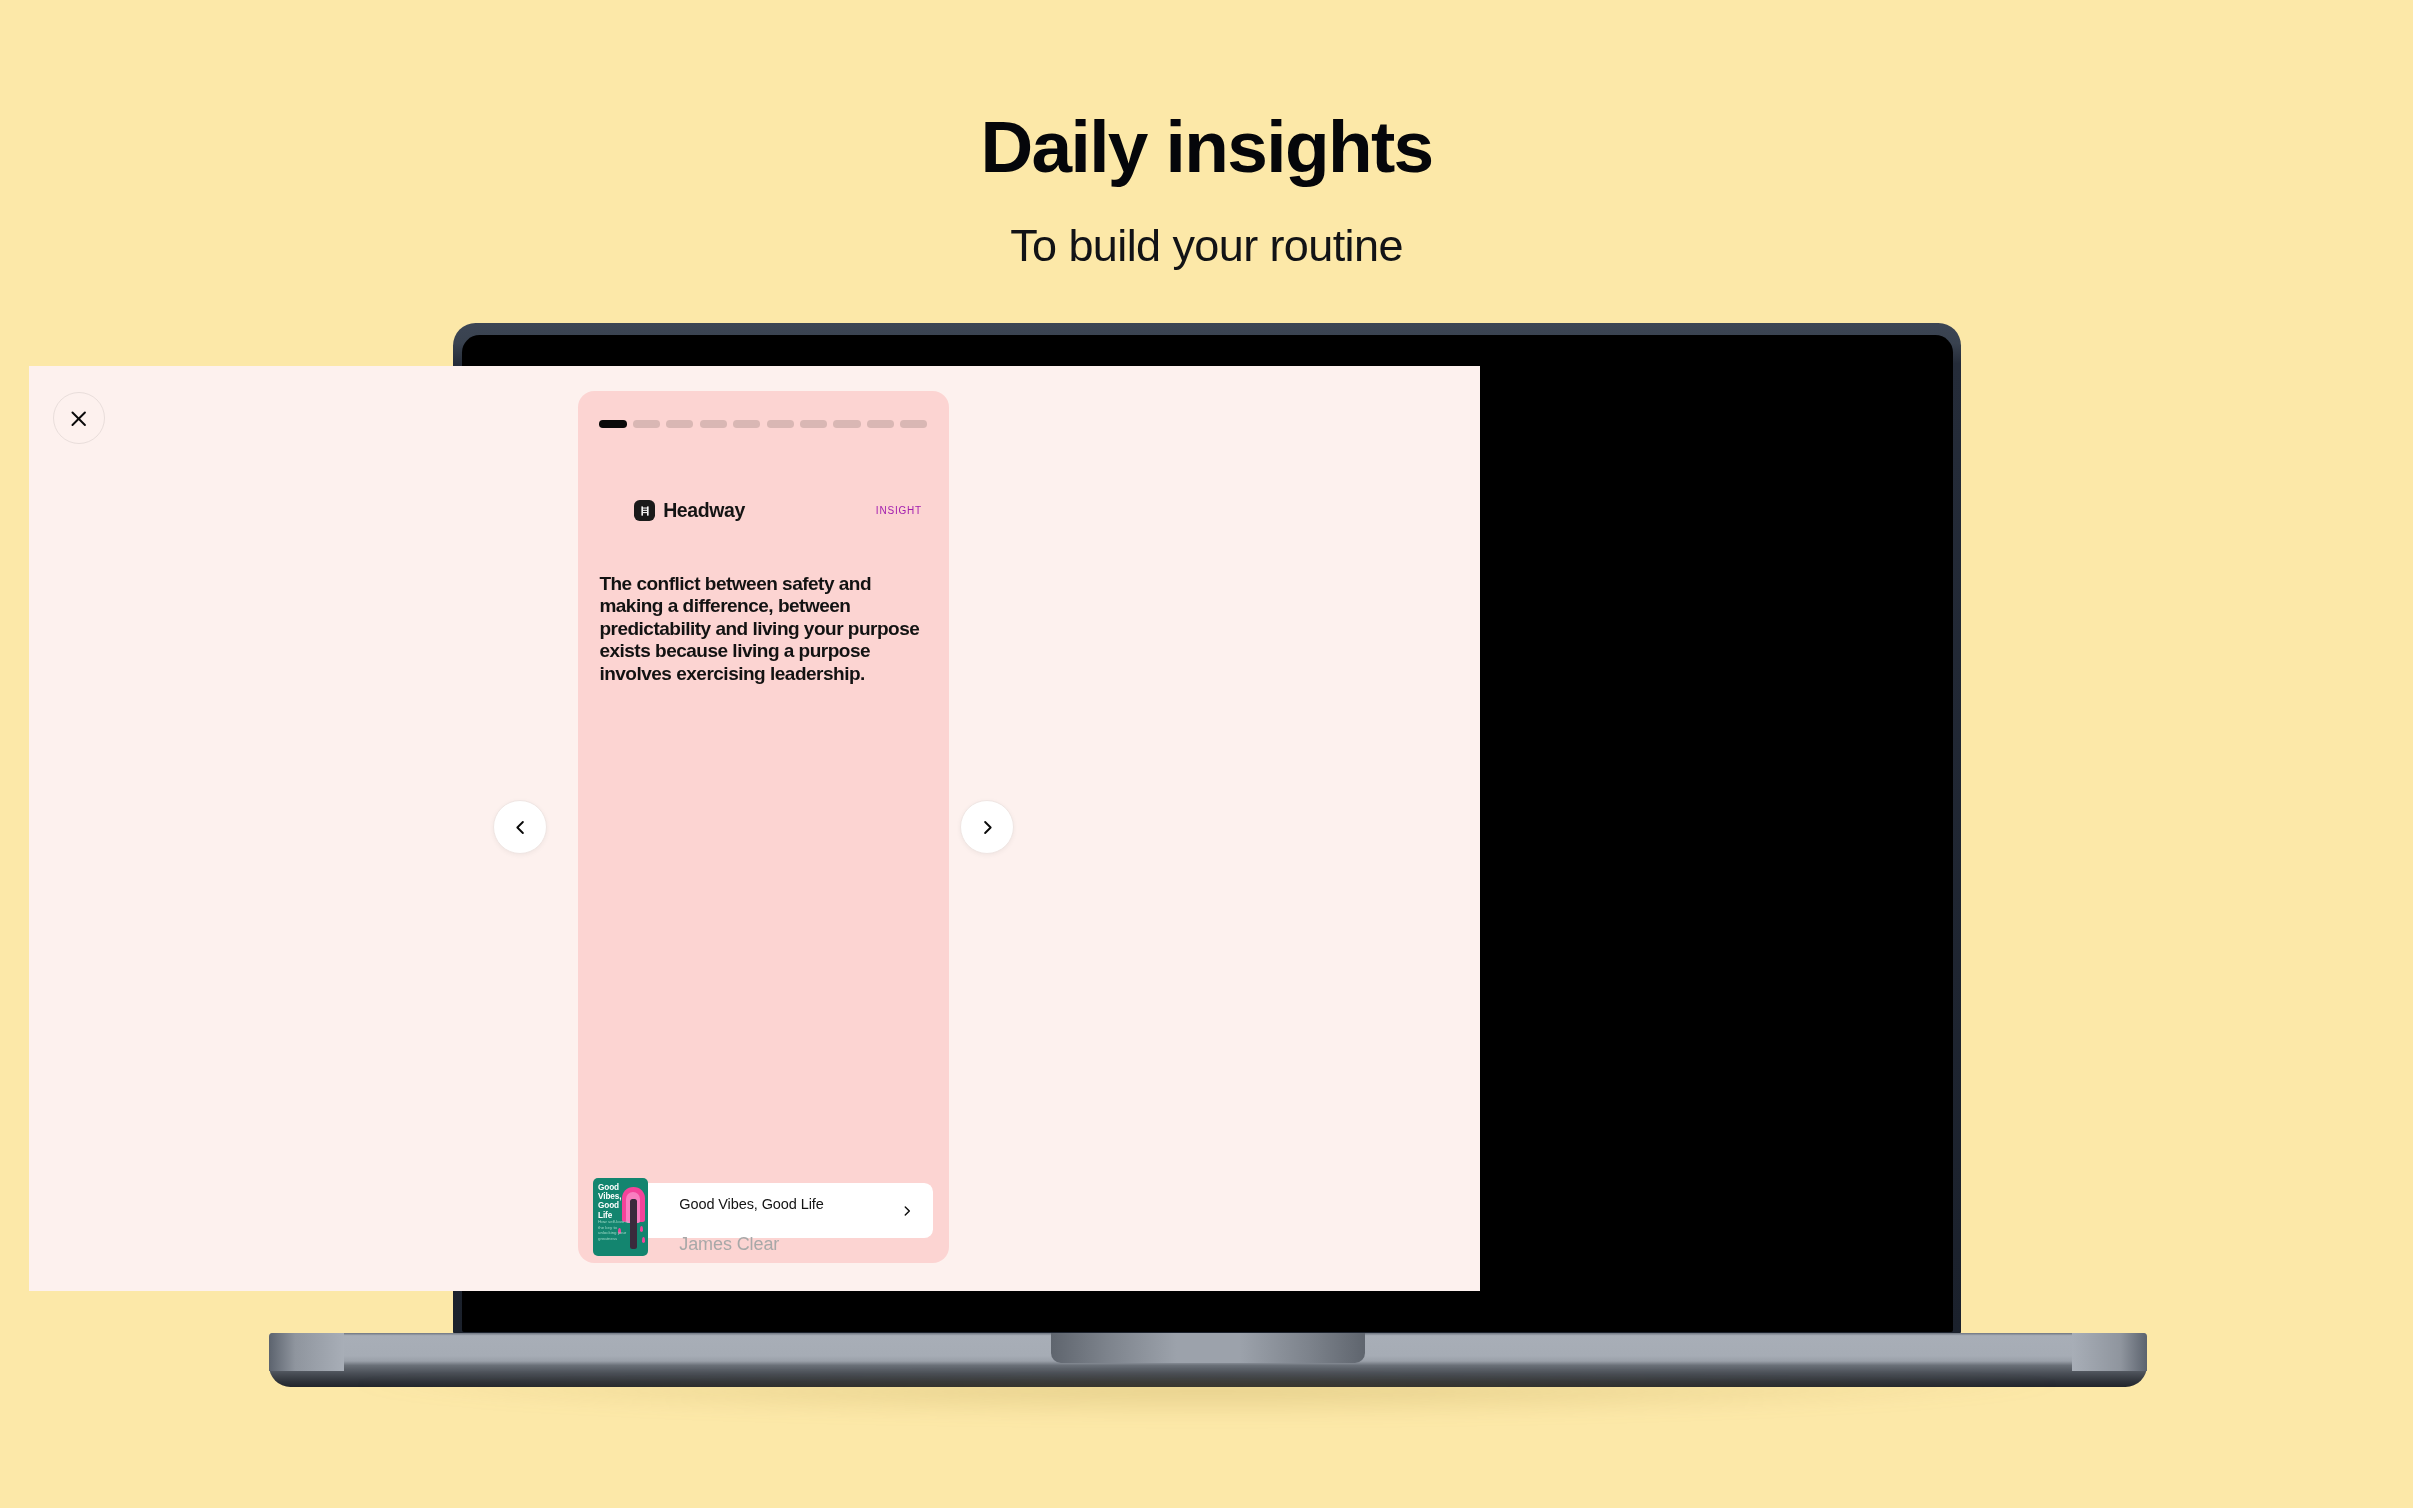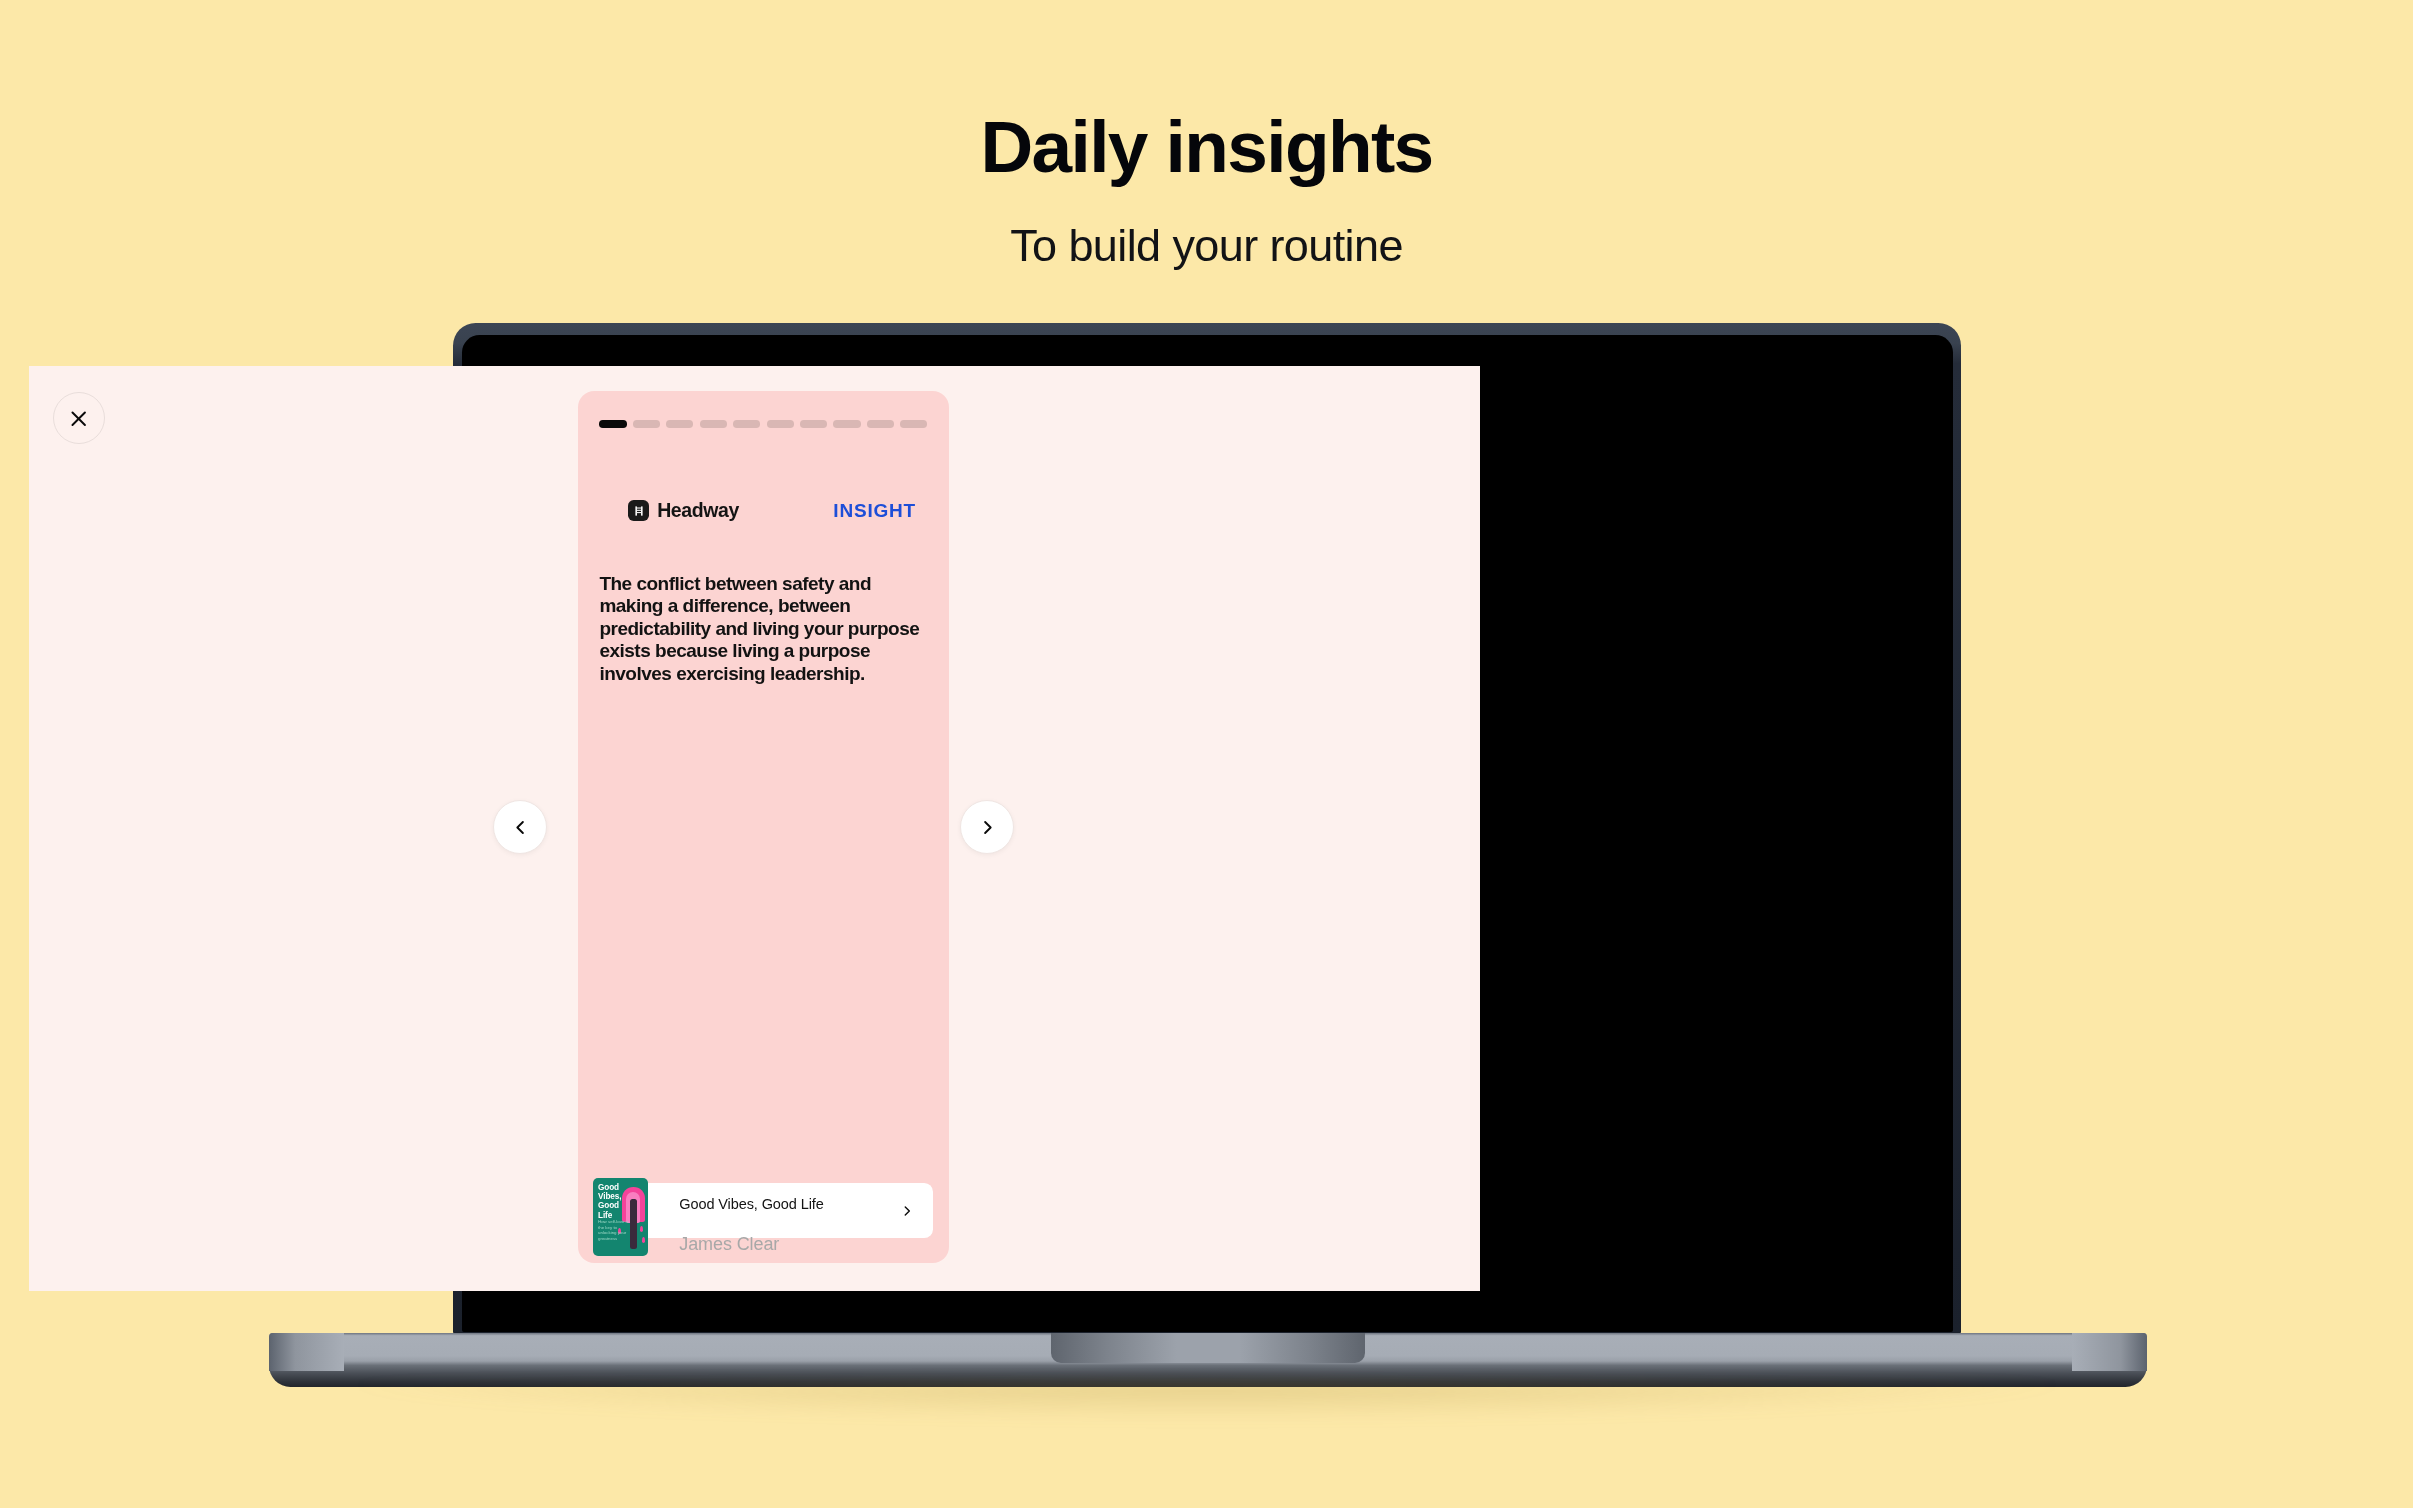--- a/index.html
+++ b/index.html
@@ -99,33 +99,33 @@
     padding:0;
   }
   .progress-row {
     position:absolute; left:21.4px; top:29px;
     width:328px; display:flex; gap:6.3px;
   }
   .seg { height:7.5px; flex:1; border-radius:3.8px; background:#D9B7B4; }
   .seg.active { background:#0A0A0A; }
 
   .card-head {
-    position:absolute; left:10px; top:108px; width:328px;
+    position:absolute; left:16px; top:108px; width:328px;
     display:flex; align-items:center; justify-content:space-between;padding-left:40px;
   }
   .brand { display:flex; align-items:center; gap:8.2px; }
   .brand-mark {
     width:21px; height:21px; border-radius:5.7px; background:#1A1A1A;
     display:flex; align-items:center; justify-content:center;
   }
   .brand-name {
     font-size:19.5px; font-weight:700; color:#141414; letter-spacing:-0.4px;
   }
   .insight-tag {
-    font-size:19px; font-weight:700; color:#1d4ed8; letter-spacing:0.8px;
+    font-size:10px; font-weight:400; color:#a21caf; letter-spacing:0.8px;
   }
 
   .quote {
     position:absolute; left:21.4px; top:182px; width:333px;
     font-size:19px; font-weight:700; line-height:1.18;
     color:#121212; letter-spacing:-0.5px;
   }
 
   
   .book-row {

